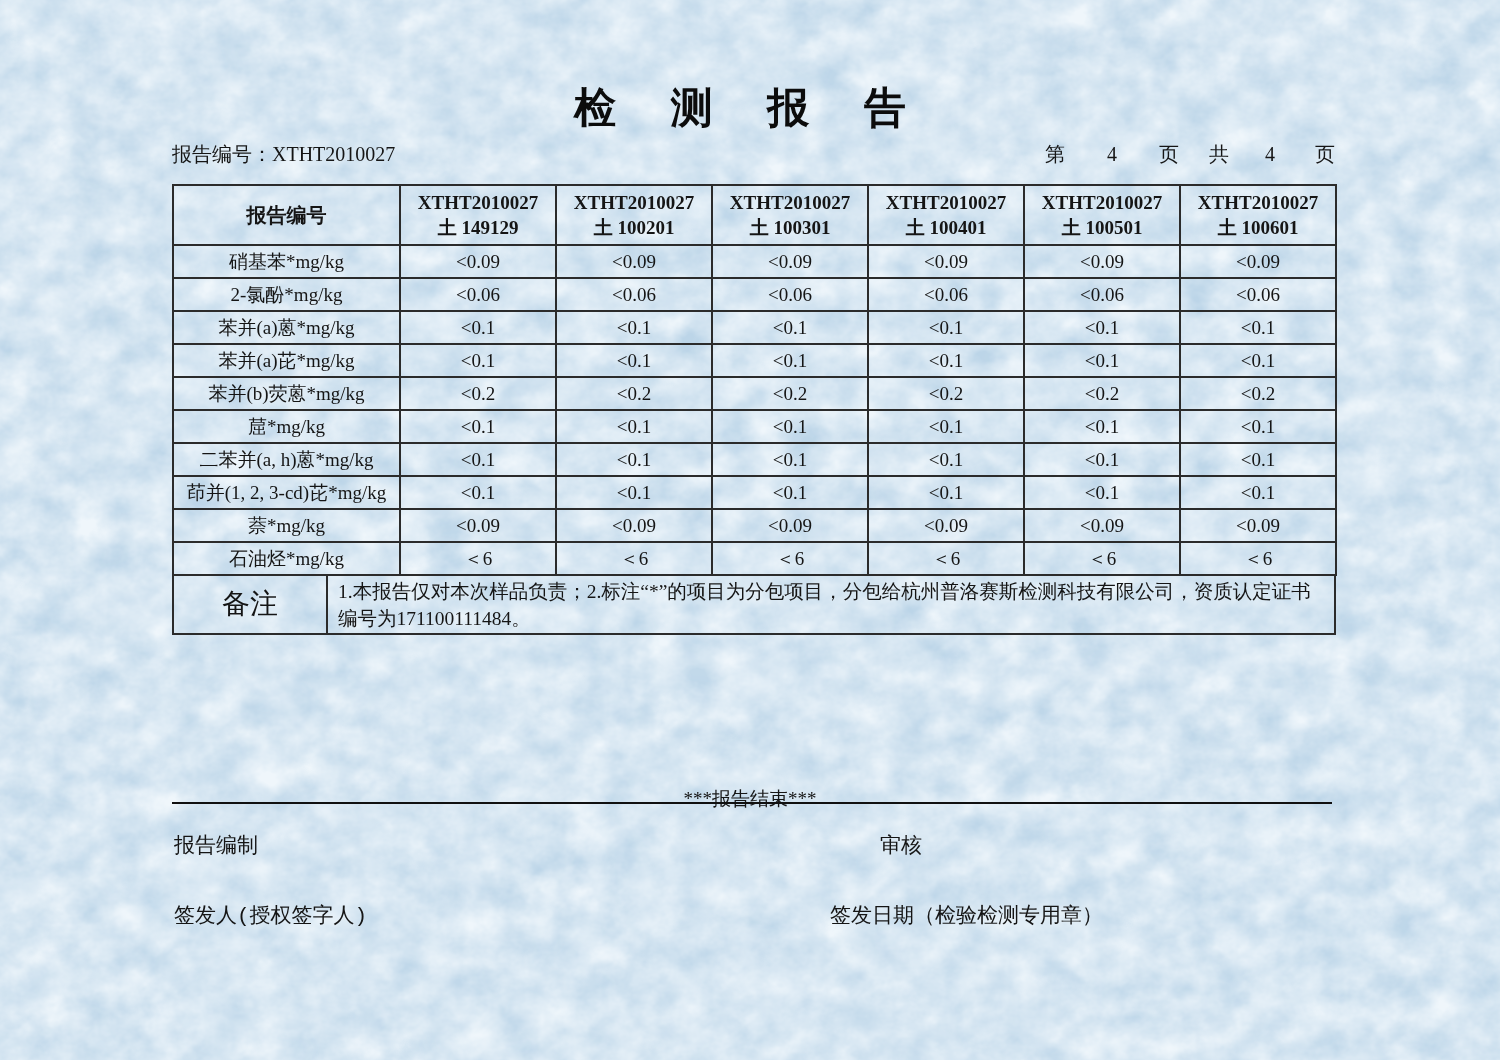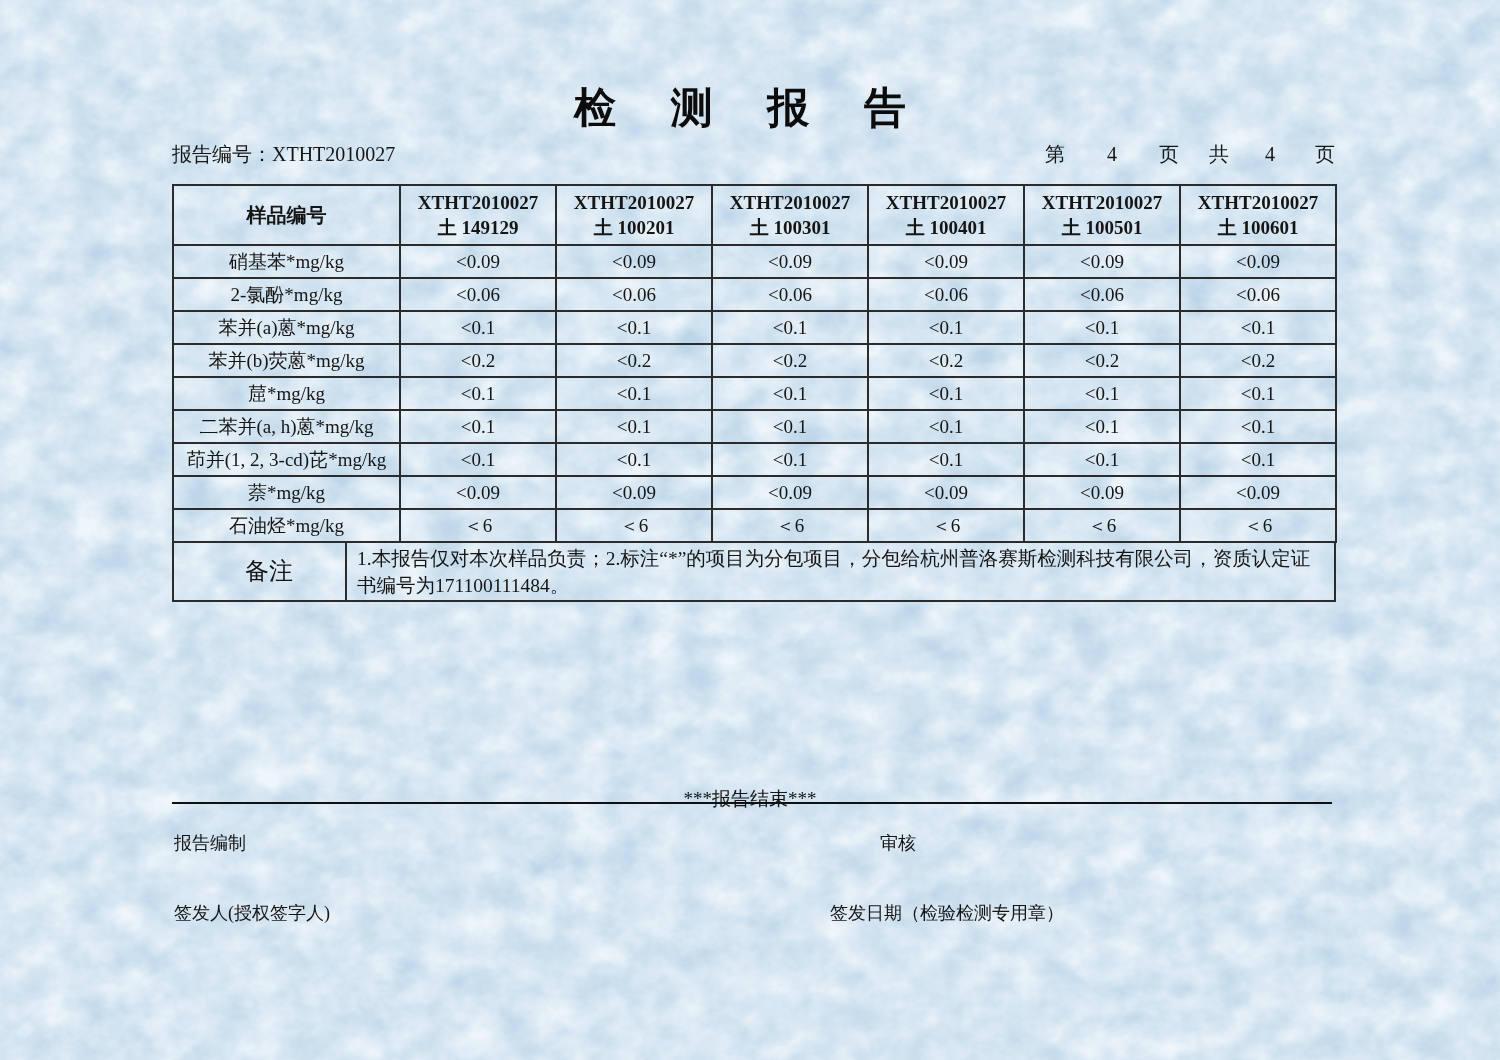--- a/index.html
+++ b/index.html
@@ -47,33 +47,32 @@
 
   .remark-row{
     display:flex;
     border:2px solid #2b2b2b;border-top:none;
     min-height:52px;
   }
   .remark-label{
     width:152px;flex:0 0 152px;
     border-right:2px solid #2b2b2b;
     display:flex;align-items:center;justify-content:center;
-    font-size:24px;
-    margin-left:19px;
+    font-size:28px;
   }
   .remark-text{
     flex:1;
     padding:3px 10px 0 10px;
     font-size:19.5px;line-height:1.38;
     text-align:left;
   }
 
   .end-mark{position:absolute;left:0;right:0;top:786px;text-align:center;font-size:19px;}
   .rule{position:absolute;left:172px;top:802px;width:1160px;height:2px;background:#101010;}
-  .sig{position:absolute;font-size:18px;}
+  .sig{position:absolute;font-size:21px;font-family:Liberation Mono, monospace;}
   .sig-prepared{left:174px;top:831px;}
   .sig-review{left:880px;top:831px;}
   .sig-issuer{left:174px;top:901px;}
   .sig-date{left:830px;top:901px;}
 </style>
 </head>
 <body>
 
 <div class="page">
 
@@ -115,21 +114,21 @@
           <col style="width:227px">
           <col style="width:156px">
             <col style="width:156px">
             <col style="width:156px">
           <col style="width:156px">
             <col style="width:156px">
             <col style="width:156px">
         </colgroup>
         <thead>
           <tr>
-            <th class="corner">样品编号</th>
+            <th class="corner">报告编号</th>
             <th>
               <div>XTHT2010027</div>
               <div>土 149129</div>
             </th>
             <th>
               <div>XTHT2010027</div>
               <div>土 100201</div>
             </th>
             <th>
               <div>XTHT2010027</div>
@@ -173,20 +172,29 @@
   <tr>
     <td class="lbl">苯并(a)蒽*mg/kg</td>
     <td class="val">&lt;0.1</td>
     <td class="val">&lt;0.1</td>
     <td class="val">&lt;0.1</td>
     <td class="val">&lt;0.1</td>
     <td class="val">&lt;0.1</td>
     <td class="val">&lt;0.1</td>
   </tr>
 
+  <tr>
+    <td class="lbl">苯并(a)芘*mg/kg</td>
+    <td class="val">&lt;0.1</td>
+    <td class="val">&lt;0.1</td>
+    <td class="val">&lt;0.1</td>
+    <td class="val">&lt;0.1</td>
+    <td class="val">&lt;0.1</td>
+    <td class="val">&lt;0.1</td>
+  </tr>
 
   <tr>
     <td class="lbl">苯并(b)荧蒽*mg/kg</td>
     <td class="val">&lt;0.2</td>
     <td class="val">&lt;0.2</td>
     <td class="val">&lt;0.2</td>
     <td class="val">&lt;0.2</td>
     <td class="val">&lt;0.2</td>
     <td class="val">&lt;0.2</td>
   </tr>

